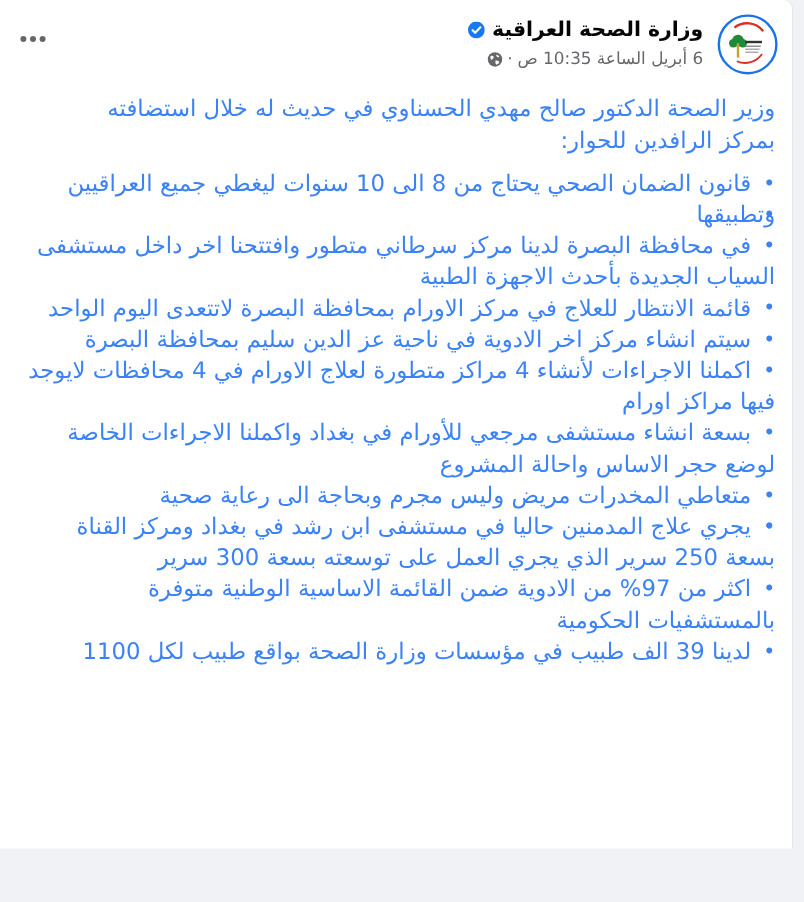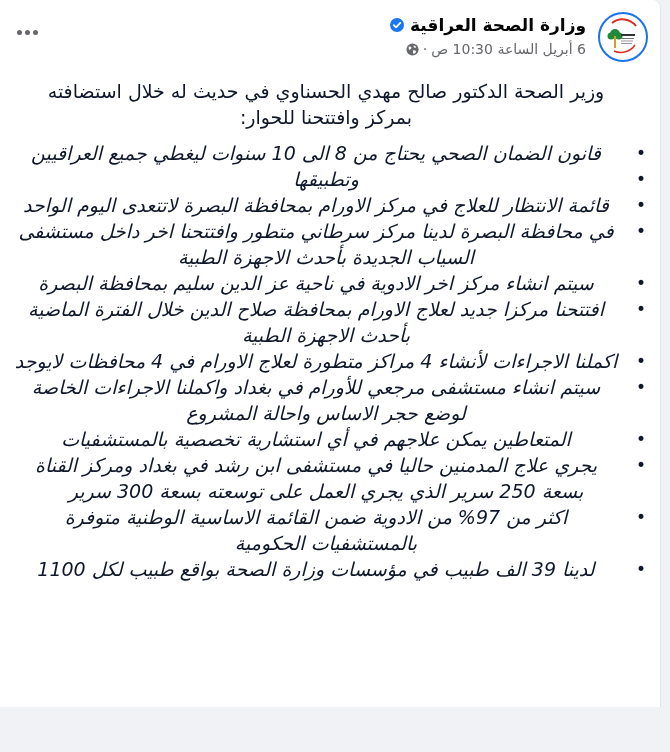--- a/index.html
+++ b/index.html
@@ -109,33 +109,32 @@
     border-radius: 50%;
     background: #65676b;
     display: block;
   }
   .post-body {
     position: absolute;
     top: 78px;
     right: 14px;
     left: 6px;
     direction: rtl;
-    text-align: center;
+    text-align: right;
     font-size: 19px;
     line-height: 26px;
-    color: #0f172a;
+    color: #3b82f6;
   }
   .intro {
     margin: 0 0 10px 0;
   }
   .bullets {
     list-style: none;
     margin: 0;
     padding: 0;
-    font-style: italic;
   }
   .bullets li {
     position: relative;
     padding-right: 20px;
   }
   .bullets li::before {
     content: "•";
     position: absolute;
     right: 0;
     top: 0;
@@ -167,51 +166,51 @@
     </div>
     <div class="page-info">
       <div class="page-name-row">
         <span class="page-name">وزارة الصحة العراقية</span>
         <svg class="verified-icon" viewBox="0 0 14 14">
           <circle cx="7" cy="7" r="7" fill="#1877f2"></circle>
           <path d="M3.8 7.2 L6 9.3 L10.3 4.8" stroke="#fff" stroke-width="1.8" fill="none" stroke-linecap="round" stroke-linejoin="round"></path>
         </svg>
       </div>
       <div class="meta-row">
-        <span>6 أبريل الساعة 10:30 ص</span>
+        <span>6 أبريل الساعة 10:35 ص</span>
         <span>·</span>
         <svg class="globe-icon" viewBox="0 0 14 14">
           <circle cx="7" cy="7" r="6.5" fill="#65676b"></circle>
           <path d="M3 4 Q5 3 6 5 Q5 7 3.5 7.5 Q2.5 6 3 4 Z" fill="#fff"></path>
           <path d="M8 2.5 Q10.5 3 11 5 Q9.5 5.5 8.5 4.5 Z" fill="#fff"></path>
           <path d="M7.5 8 Q10 7.5 11 9.5 Q9.5 12 8 11.5 Q7 10 7.5 8 Z" fill="#fff"></path>
         </svg>
       </div>
     </div>
     <div class="more-button">
       <span></span>
       <span></span>
       <span></span>
     </div>
   </div>
 
   <div class="post-body">
     <div class="intro">
       <div>وزير الصحة الدكتور صالح مهدي الحسناوي  في حديث له خلال استضافته</div>
-      <div>بمركز وافتتحنا للحوار:</div>
+      <div>بمركز الرافدين للحوار:</div>
     </div>
     <ul class="bullets">
       <li><span>قانون الضمان الصحي يحتاج من 8 الى 10 سنوات ليغطي جميع العراقيين</span></li>
       <li><span class="wrap-line">وتطبيقها</span></li>
+      <li><span>في محافظة البصرة لدينا مركز سرطاني متطور وافتتحنا اخر داخل مستشفى</span><span class="wrap-line">السياب الجديدة بأحدث الاجهزة الطبية</span></li>
       <li><span>قائمة الانتظار للعلاج في مركز الاورام بمحافظة البصرة لاتتعدى اليوم الواحد</span></li>
-      <li><span>في محافظة البصرة لدينا مركز سرطاني متطور وافتتحنا اخر داخل مستشفى</span><span class="wrap-line">السياب الجديدة بأحدث الاجهزة الطبية</span></li>
       <li><span>سيتم انشاء مركز اخر الادوية في ناحية عز الدين سليم بمحافظة البصرة</span></li>
-      <li><span>افتتحنا مركزا جديد لعلاج الاورام بمحافظة صلاح الدين خلال الفترة الماضية</span><span class="wrap-line">بأحدث الاجهزة الطبية</span></li>
-      <li><span>اكملنا الاجراءات لأنشاء 4 مراكز متطورة لعلاج الاورام  في 4 محافظات لايوجد</span></li>
-      <li><span>سيتم انشاء مستشفى مرجعي للأورام في بغداد واكملنا الاجراءات الخاصة</span><span class="wrap-line">لوضع حجر الاساس واحالة المشروع</span></li>
-      <li><span> المتعاطين يمكن علاجهم في أي استشارية تخصصية بالمستشفيات</span></li>
+      <li><span>اكملنا الاجراءات لأنشاء 4 مراكز متطورة لعلاج الاورام  في 4 محافظات لايوجد</span><span class="wrap-line">فيها مراكز اورام</span></li>
+      <li><span>بسعة انشاء مستشفى مرجعي للأورام في بغداد واكملنا الاجراءات الخاصة</span><span class="wrap-line">لوضع حجر الاساس واحالة المشروع</span></li>
+      <li><span>متعاطي المخدرات مريض وليس مجرم وبحاجة الى رعاية صحية</span></li>
+      <li></li>
       <li><span>يجري علاج المدمنين حاليا في مستشفى ابن رشد في بغداد ومركز القناة</span><span class="wrap-line">بسعة 250 سرير  الذي يجري العمل على توسعته بسعة 300 سرير</span></li>
       <li><span>اكثر من 97% من الادوية ضمن القائمة الاساسية الوطنية  متوفرة</span><span class="wrap-line">بالمستشفيات الحكومية</span></li>
       <li><span>لدينا 39 الف طبيب في مؤسسات وزارة الصحة بواقع طبيب لكل 1100</span></li>
     </ul>
   </div>
 </div>
 <div class="right-gutter"></div>
 
 </body></html>

